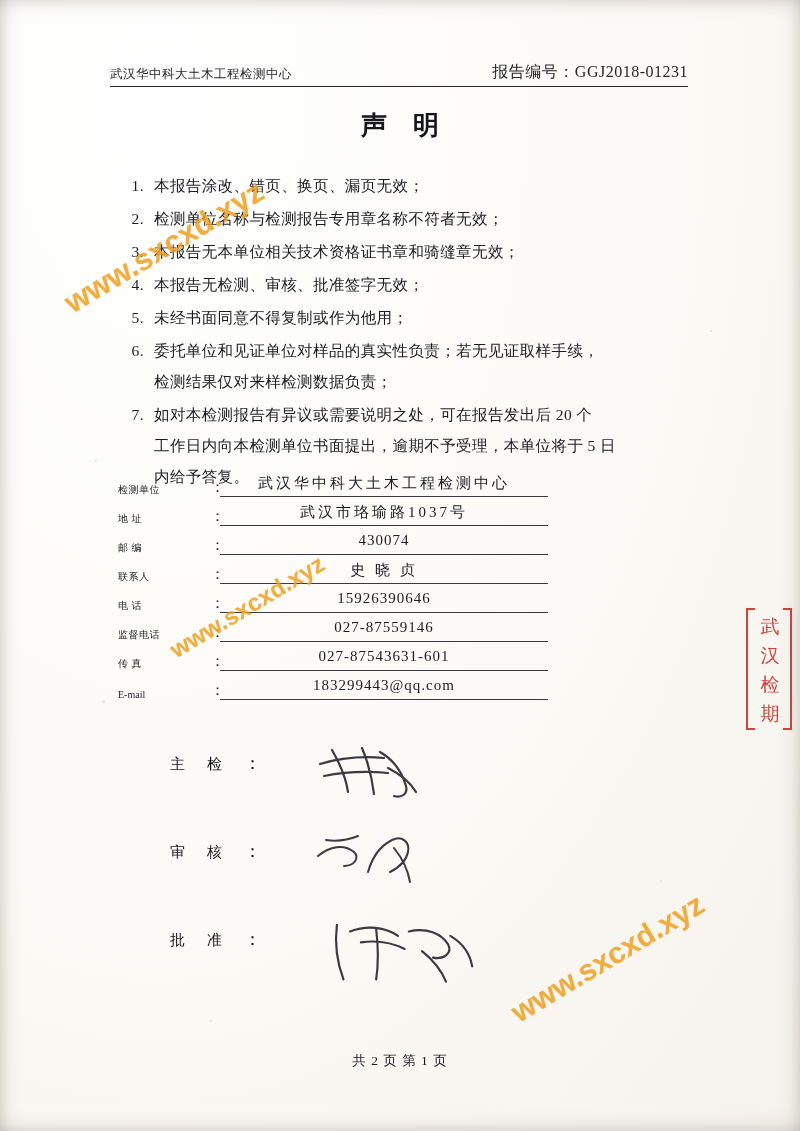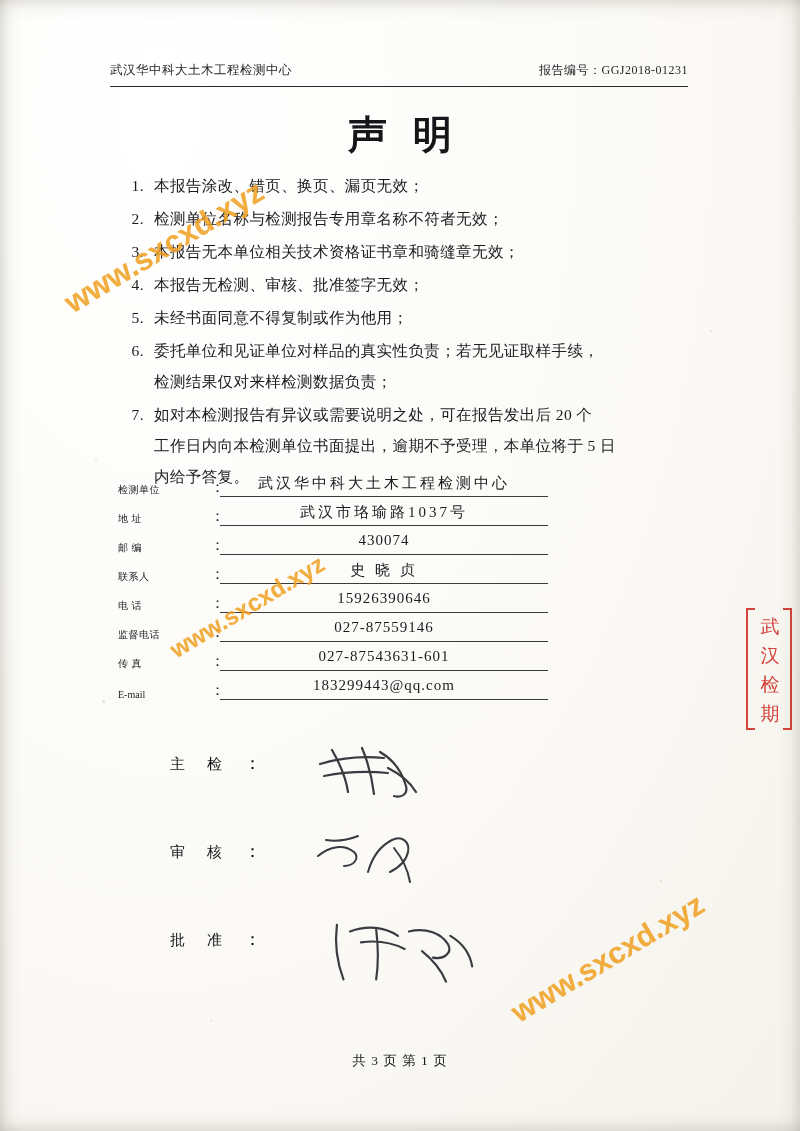--- a/index.html
+++ b/index.html
@@ -45,39 +45,39 @@
     top: 62px;
     width: 578px;
     display: flex;
     justify-content: space-between;
     align-items: flex-end;
     font-size: 12.5px;
     color: #25252a;
     letter-spacing: .5px;
   }
   .header .h-right {
-    font-size: 12px;
+    font-size: 16px;
   }
   .header-rule {
     position: absolute;
     left: 110px;
     top: 86px;
     width: 578px;
     height: 1px;
     background: #2a2a2e;
   }
 
   
   .title {
     position: absolute;
     left: 0;
     top: 108px;
     width: 800px;
     text-align: center;
-    font-size: 39px;
+    font-size: 26px;
     font-weight: bold;
     letter-spacing: 26px;
     text-indent: 26px;
     color: #16161a;
     font-family: "Liberation Serif", serif;
   }
 
   
   .list {
     position: absolute;
@@ -409,21 +409,21 @@
           <path d="M30,26 C44,24 58,26 70,32"></path>
           <path d="M44,14 C46,30 46,46 44,60"></path>
           <path d="M74,16 C90,12 104,18 110,28 C114,36 106,42 96,40"></path>
           <path d="M86,34 C96,42 104,52 108,62"></path>
           <path d="M112,20 C122,26 130,36 132,48"></path>
         </g>
       </svg>
     </div>
   </div>
 
-  <div class="footer">共 3 页 第 1 页</div>
+  <div class="footer">共 2 页 第 1 页</div>
 
   <div class="wm wm-1">www.sxcxd.xyz</div>
   <div class="wm wm-2">www.sxcxd.xyz</div>
   <div class="wm wm-3">www.sxcxd.xyz</div>
 
   <div class="stamp">
     <div class="bracket-l"></div>
     <div class="bracket-r"></div>
     <div class="s-col">
       <span>武</span>

